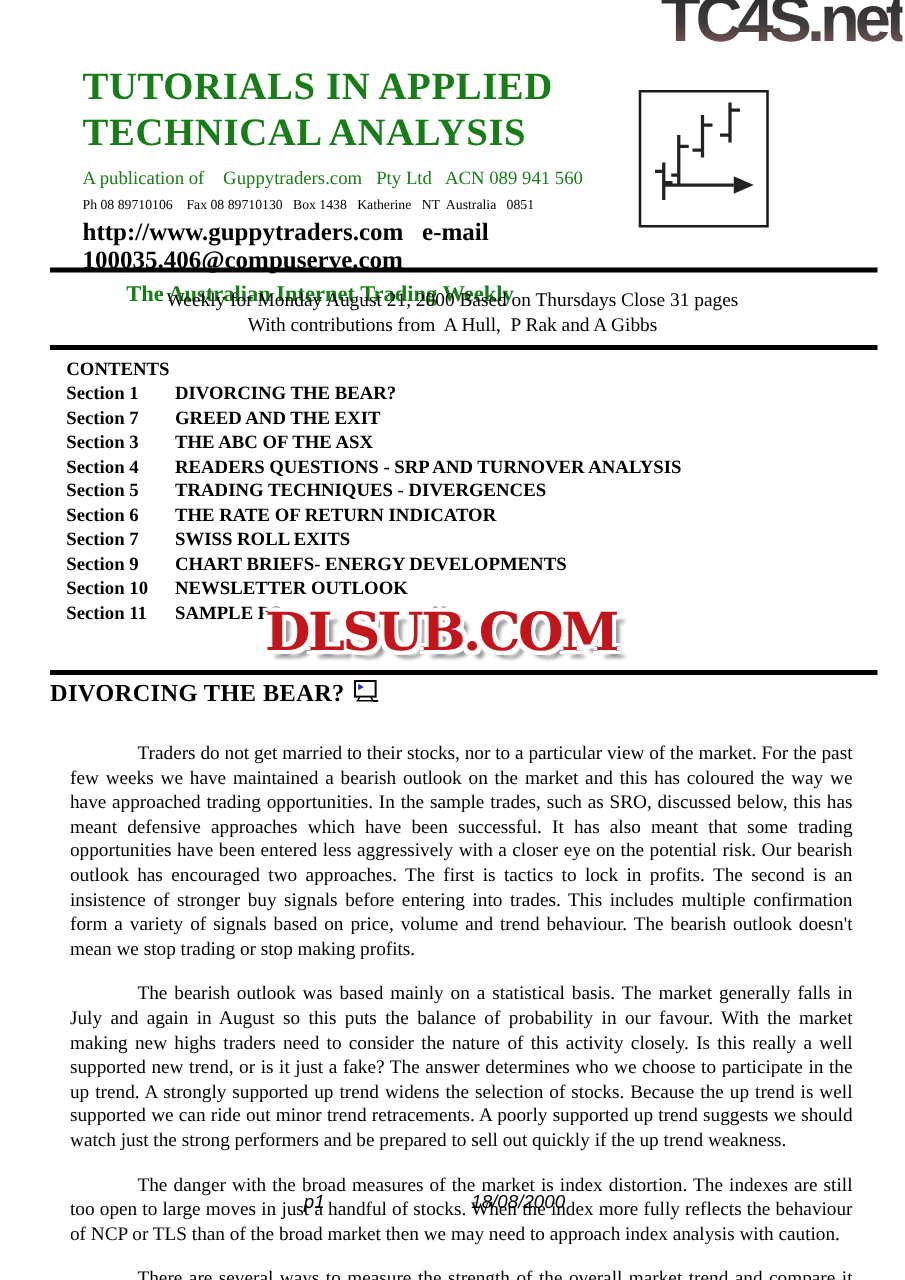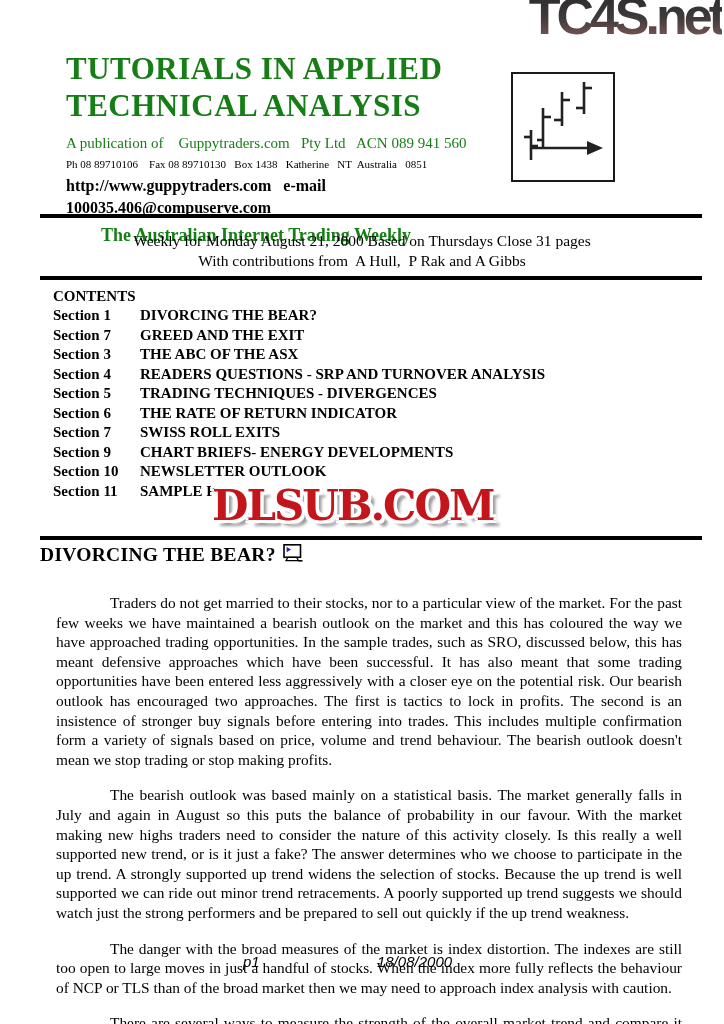--- a/index.html
+++ b/index.html
@@ -17,21 +17,21 @@
     background:linear-gradient(180deg,#252525 0%,#3d3a3a 55%,#96656-5 90%);
     background:linear-gradient(180deg,#252525 0%,#413c3c 55%,#926262 100%);
     -webkit-background-clip:text;background-clip:text;color:transparent;
   }
 
   
   .hdr{position:absolute;left:66px;top:50px;width:450px;}
   .hdr-title{color:#177d17;font-weight:bold;font-size:31px;line-height:37px;letter-spacing:0.5px;}
   .pub-line{margin-top:9px;color:#177d17;font-size:15px;line-height:21px;}
   .contact-line{color:#000;font-size:11px;line-height:21px;}
-  .web-line{color:#000;font-weight:bold;font-size:16px;line-height:22px;}
+  .web-line{color:#000;font-weight:bold;font-size:20px;line-height:22px;}
   .tagline{margin-top:6px;margin-left:35px;color:#177d17;font-weight:bold;font-size:18px;}
 
   
   .logo-box{position:absolute;left:511px;top:72px;width:100px;height:106px;border:2px solid #1a1a1a;background:#fff;}
 
   .rule{position:absolute;left:40px;width:662px;height:4px;background:#000;}
   .rule1{top:214px;}
   .rule2{top:276px;}
   .rule3{top:536px;}
 

